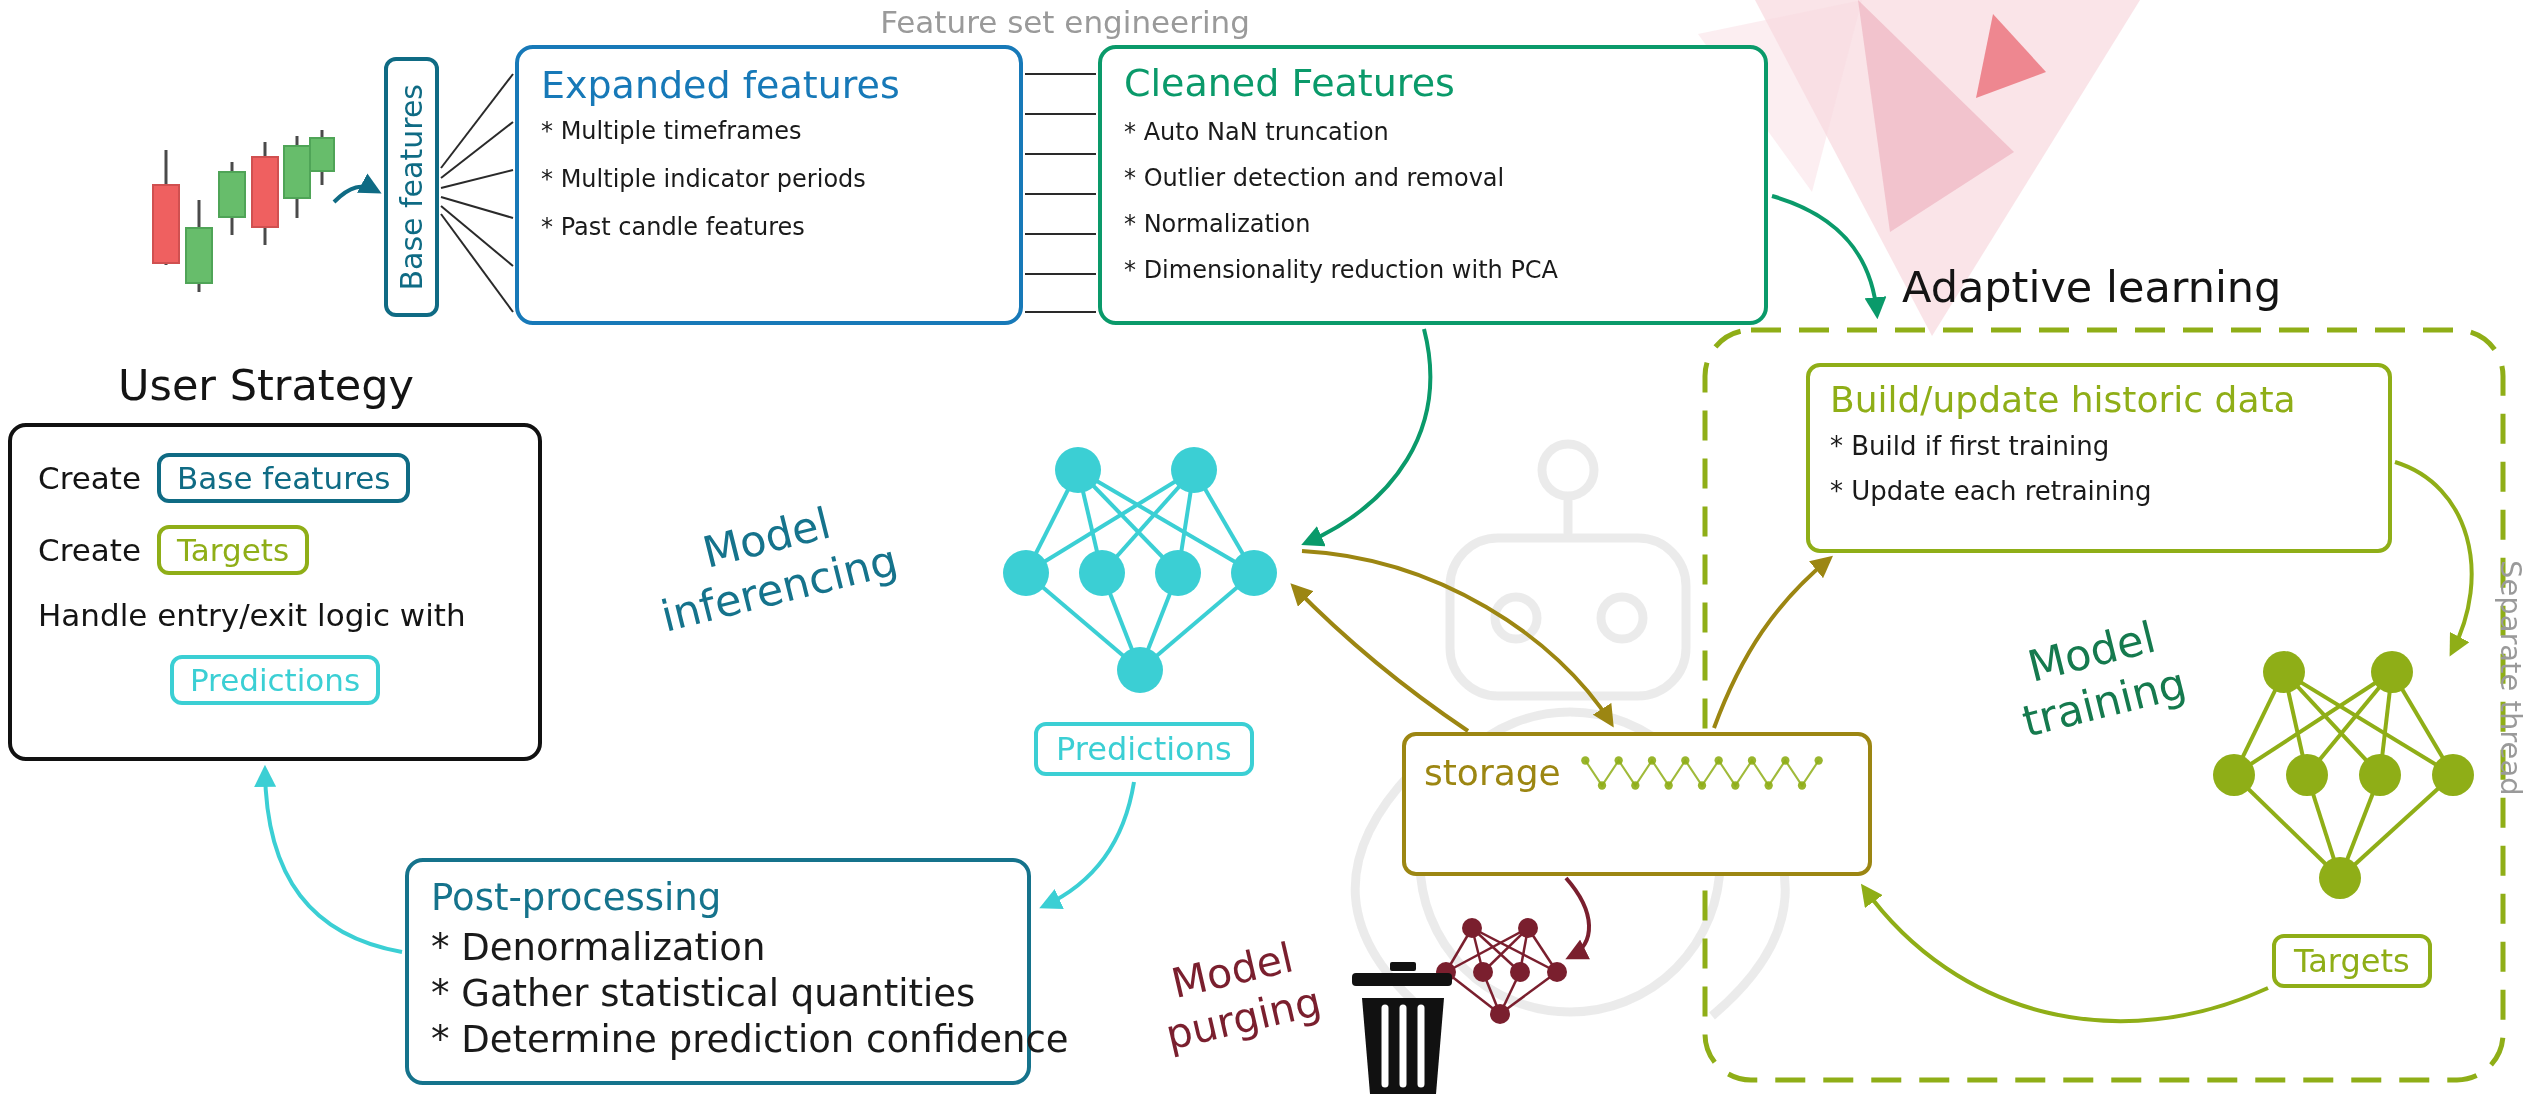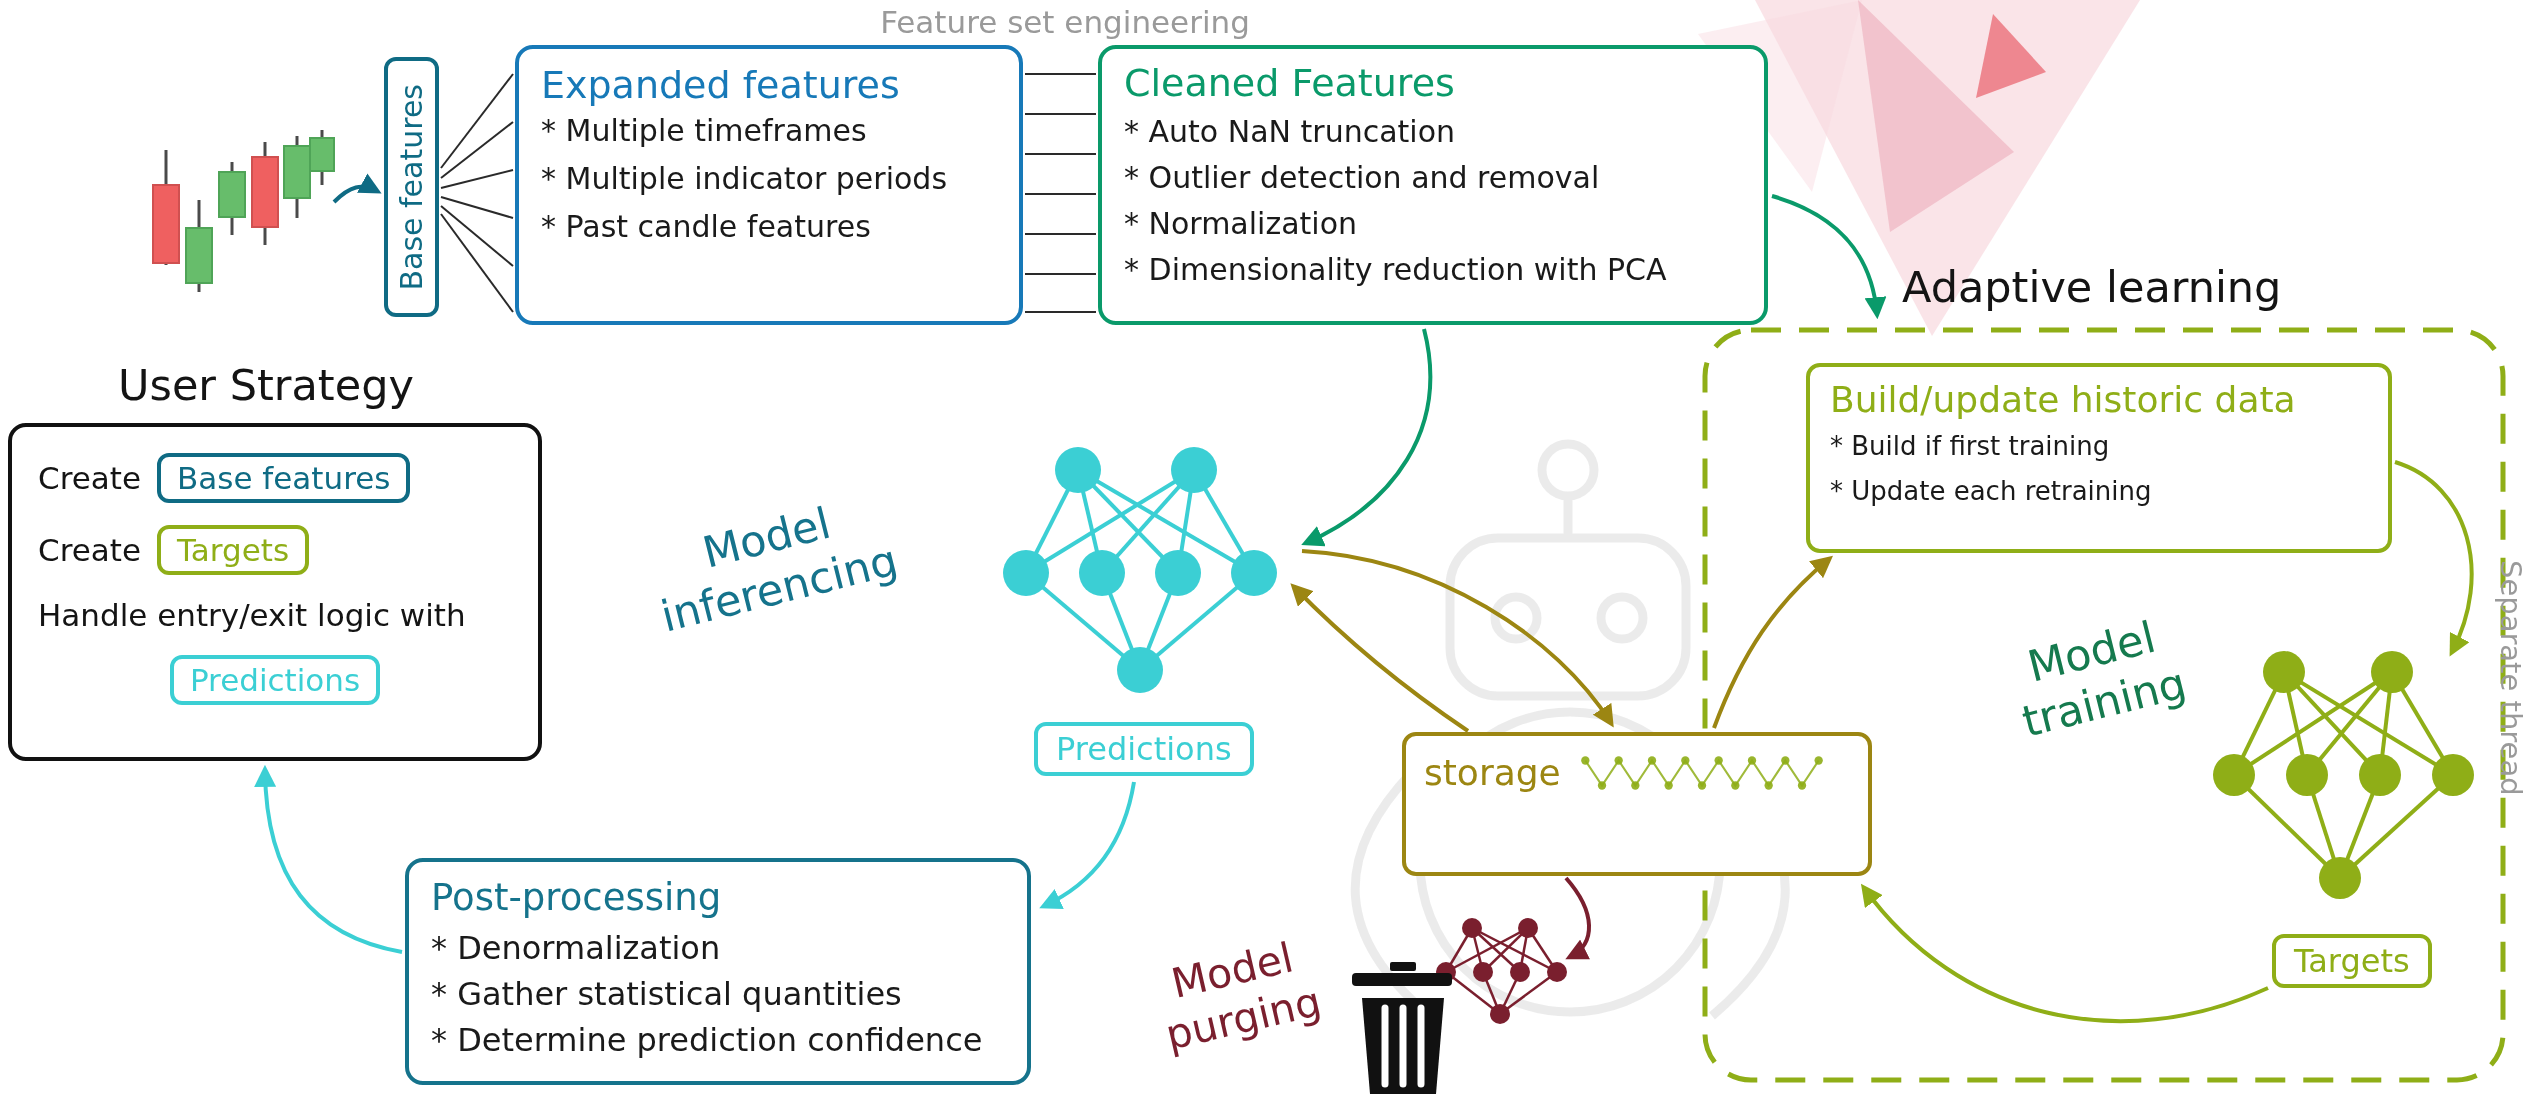--- a/index.html
+++ b/index.html
@@ -8,21 +8,21 @@
   .canvas{position:relative;width:2539px;height:1104px;background:#fff;overflow:hidden}
 
   
   .wm-svg{position:absolute;left:0;top:0;z-index:0}
   .wm-text{position:absolute;left:1612px;top:818px;z-index:0;font-size:206px;font-weight:600;color:#e8e8e8;letter-spacing:0;line-height:1}
   .art{position:absolute;left:0;top:0;z-index:2}
 
   
   .box{position:absolute;background:#fff;z-index:3}
   .title{font-size:38px;}
-  .item{font-size:30px;line-height:48px;color:#1a1a1a;white-space:nowrap}
+  .item{font-size:24px;line-height:48px;color:#1a1a1a;white-space:nowrap}
 
   .base-box{left:384px;top:57px;width:55px;height:260px;border:4px solid #0f6b84;border-radius:12px;
     display:flex;align-items:center;justify-content:center}
   .base-box span{writing-mode:vertical-rl;transform:rotate(180deg);color:#0f6b84;font-size:30px;white-space:nowrap}
 
   .exp-box{left:515px;top:45px;width:508px;height:280px;border:4px solid #1779b8;border-radius:18px;padding:14px 22px}
   .exp-box .title{color:#1779b8}
 
   .clean-box{left:1098px;top:45px;width:670px;height:280px;border:4px solid #0a9a6a;border-radius:18px;padding:12px 22px}
   .clean-box .title{color:#0a9a6a;margin-bottom:4px}
@@ -41,21 +41,21 @@
   .build-box .title{color:#8fae17;font-size:36px;margin-bottom:4px}
   .build-box .item{font-size:26px;line-height:45px}
 
   .storage-box{left:1402px;top:732px;width:470px;height:144px;border:4px solid #9c8612;border-radius:14px;
     padding:12px 18px;color:#9c8612;font-size:36px;line-height:50px}
   .storage-line2{display:flex;align-items:center;gap:16px}
   .mini-nn{display:block}
 
   .post-box{left:405px;top:858px;width:626px;height:227px;border:4px solid #15738c;border-radius:18px;padding:14px 22px}
   .post-box .title{color:#15738c;font-size:37px;margin-bottom:6px}
-  .post-box .item{font-size:32px;line-height:46px}
+  .post-box .item{font-size:37px;line-height:46px}
 
   
   .lbl{position:absolute;z-index:3;white-space:nowrap}
   .lbl-fse{left:810px;top:4px;width:510px;text-align:center;font-size:31px;color:#9a9a9a}
   .lbl-adaptive{left:1902px;top:262px;font-size:43px;color:#141414}
   .lbl-us-title{left:118px;top:360px;font-size:43px;color:#141414}
   .rot{position:absolute;z-index:3;text-align:center;line-height:1.2}
   .lbl-inferencing{left:598px;top:512px;width:350px;font-size:43px;color:#15738c;transform:rotate(-14deg)}
   .lbl-training{left:1948px;top:626px;width:300px;font-size:43px;color:#157a4e;transform:rotate(-14deg)}
   .lbl-purging{left:1088px;top:946px;width:300px;font-size:41px;color:#7a1f2e;transform:rotate(-13deg)}

